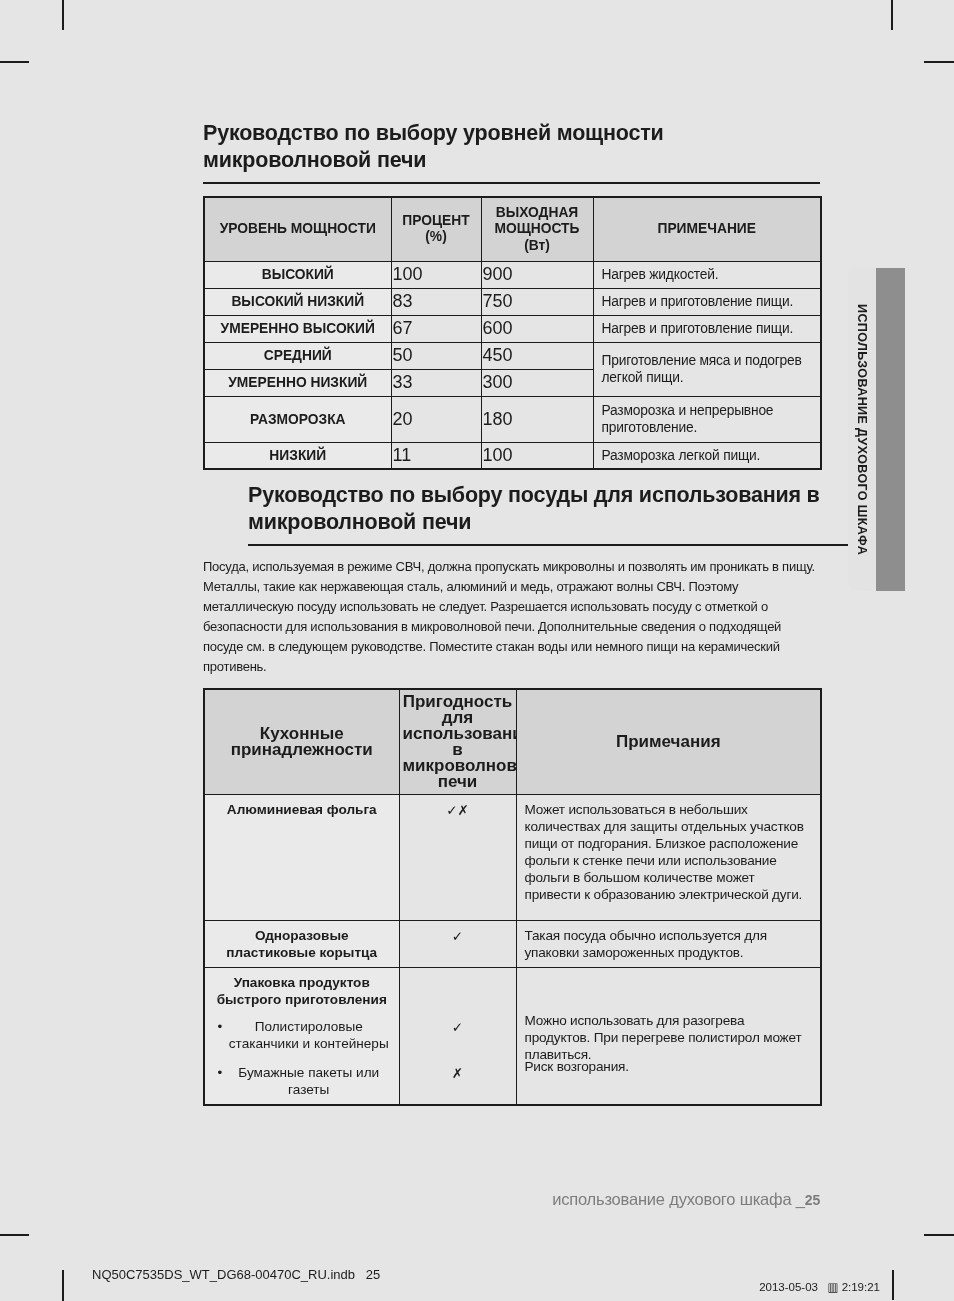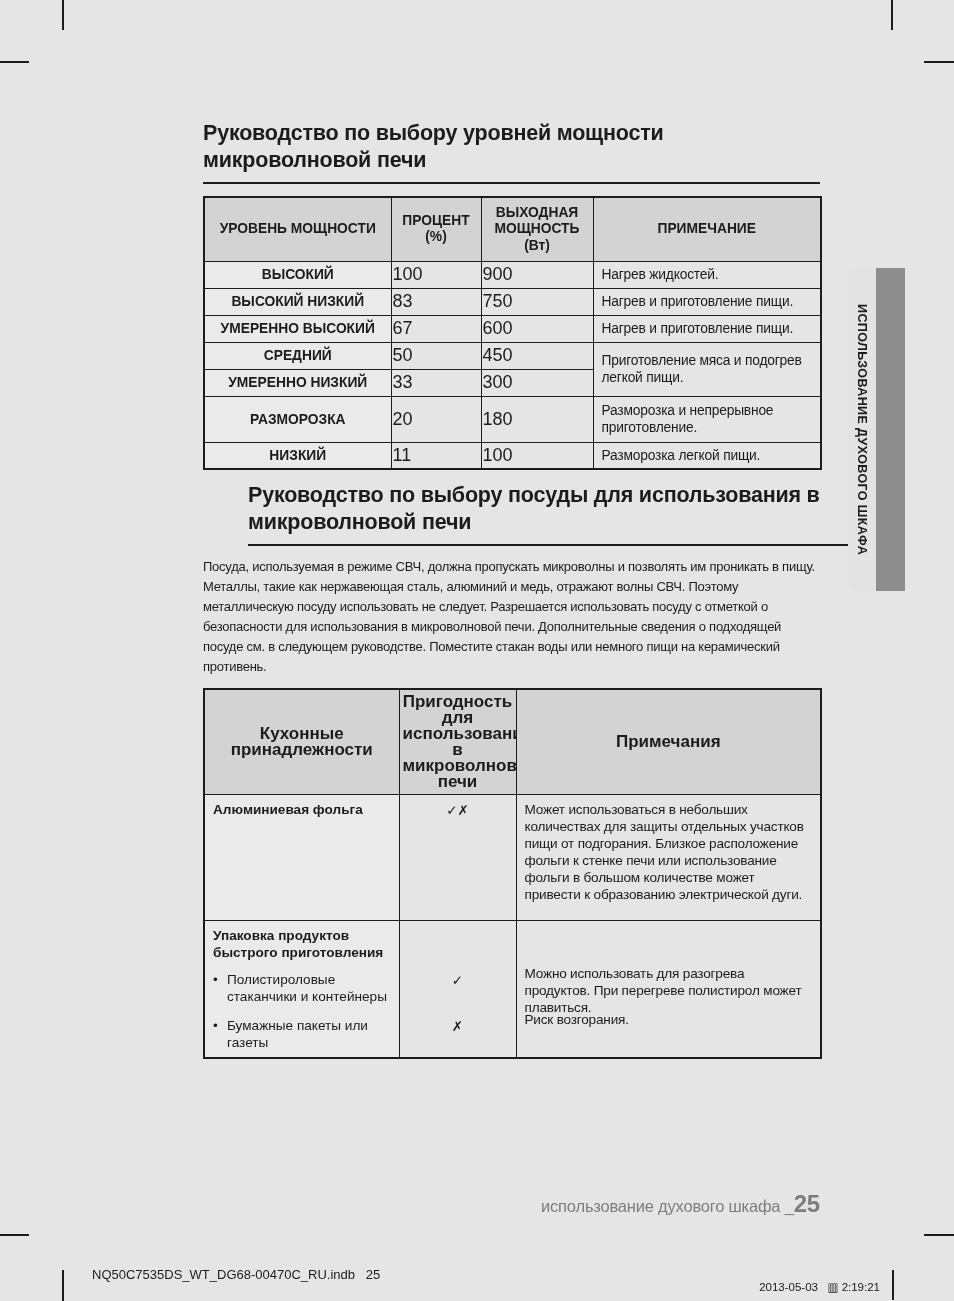--- a/index.html
+++ b/index.html
@@ -23,21 +23,21 @@
   
   table.doc{border-collapse:collapse;table-layout:fixed;position:absolute;left:203px;width:617px;
     border:2px solid #1c1c1c;}
   table.doc td,table.doc th{border:1px solid #1c1c1c;vertical-align:middle;overflow:hidden;}
   th.hd,td.hd{background:#d3d3d3;font-weight:bold;text-align:center;font-size:13.8px;line-height:16.5px;padding:4px 3px;}
   td.lvl{background:#eaeaea;font-weight:bold;text-align:center;font-size:13.8px;padding:2px 4px;}
   td.num{text-align:left;font-size:18px;}
   td.note{font-size:13.8px;line-height:17px;letter-spacing:-0.2px;padding:3px 8px;text-align:left;}
   tr.r-s{height:27px;} tr.r-l{height:46px;}
   
-  table.cook td.item{background:#eaeaea;font-weight:bold;text-align:left;font-size:13.6px;line-height:17px;padding:6px 8px;vertical-align:top;margin-left:34px;}
+  table.cook td.item{background:#eaeaea;font-weight:bold;text-align:center;font-size:13.6px;line-height:17px;padding:6px 8px;vertical-align:top;margin-left:34px;}
   table.cook td.mark{text-align:center;font-size:13.5px;vertical-align:top;padding-top:7px;}
   table.cook td.cnote{font-size:13.6px;line-height:17px;letter-spacing:-0.2px;padding:6px 8px;vertical-align:top;text-align:left;}
   table.cook th.hd{font-size:17px;line-height:16px;}
   .grp-head{font-weight:bold;font-size:13.6px;line-height:17px;min-height:40px;}
   .grp-item{display:flex;font-weight:normal;font-size:13.6px;line-height:17px;}
   .grp-item .bul{width:14px;flex:none;}
   .zone1{height:44px;} .zone2{height:46px;}
   .mk{display:block;}
   
   .side-tab{
@@ -47,21 +47,21 @@
   .side-tab .vtxt{
     writing-mode:vertical-rl;text-orientation:mixed;
     font-size:12.5px;font-weight:bold;letter-spacing:0.4px;color:#1c1c1c;white-space:nowrap;
   }
   .side-strip{position:absolute;left:876px;top:268px;width:29px;height:323px;background:#8e8e8e;}
   
   .footer{
     position:absolute;left:203px;top:1190px;width:617px;text-align:right;
     color:#7d7d7d;font-size:16.5px;letter-spacing:-0.2px;
   }
-  .footer b{font-size:24px;}
+  .footer b{font-size:14px;}
   
   .print-left{position:absolute;left:92px;top:1267px;font-size:13px;color:#1c1c1c;white-space:pre;}
   .print-right{position:absolute;right:74px;top:1267px;font-size:11.5px;color:#1c1c1c;white-space:pre;margin-top:13px;}
 </style>
 </head>
 <body>
 
 <div class="page">
 
   <div class="crop" style="left:0;top:61px;width:29px;height:2px;"></div>
@@ -152,20 +152,25 @@
     <tbody>
         <tr style="height:78px;">
       <th class="hd">Кухонные принадлежности</th>
       <th class="hd">Пригодность для использования в микроволновой печи</th>
       <th class="hd">Примечания</th>
     </tr>
     <tr style="height:126px;">
       <td class="item">Алюминиевая фольга</td>
       <td class="mark">✓✗</td>
       <td class="cnote">Может использоваться в небольших количествах для защиты отдельных участков пищи от подгорания. Близкое расположение фольги к стенке печи или использование фольги в большом количестве может привести к образованию электрической дуги.</td>
+    </tr>
+    <tr style="height:47px;">
+      <td class="item">Одноразовые пластиковые корытца</td>
+      <td class="mark">✓</td>
+      <td class="cnote">Такая посуда обычно используется для упаковки замороженных продуктов.</td>
     </tr>
     <tr style="height:135px;">
       <td class="item">
         <div class="grp-head zone1">Упаковка продуктов быстрого приготовления</div>
         <div class="grp-item zone2">
           <span class="bul">•</span>
           <span>Полистироловые стаканчики и контейнеры</span>
         </div>
         <div class="grp-item">
           <span class="bul">•</span>

